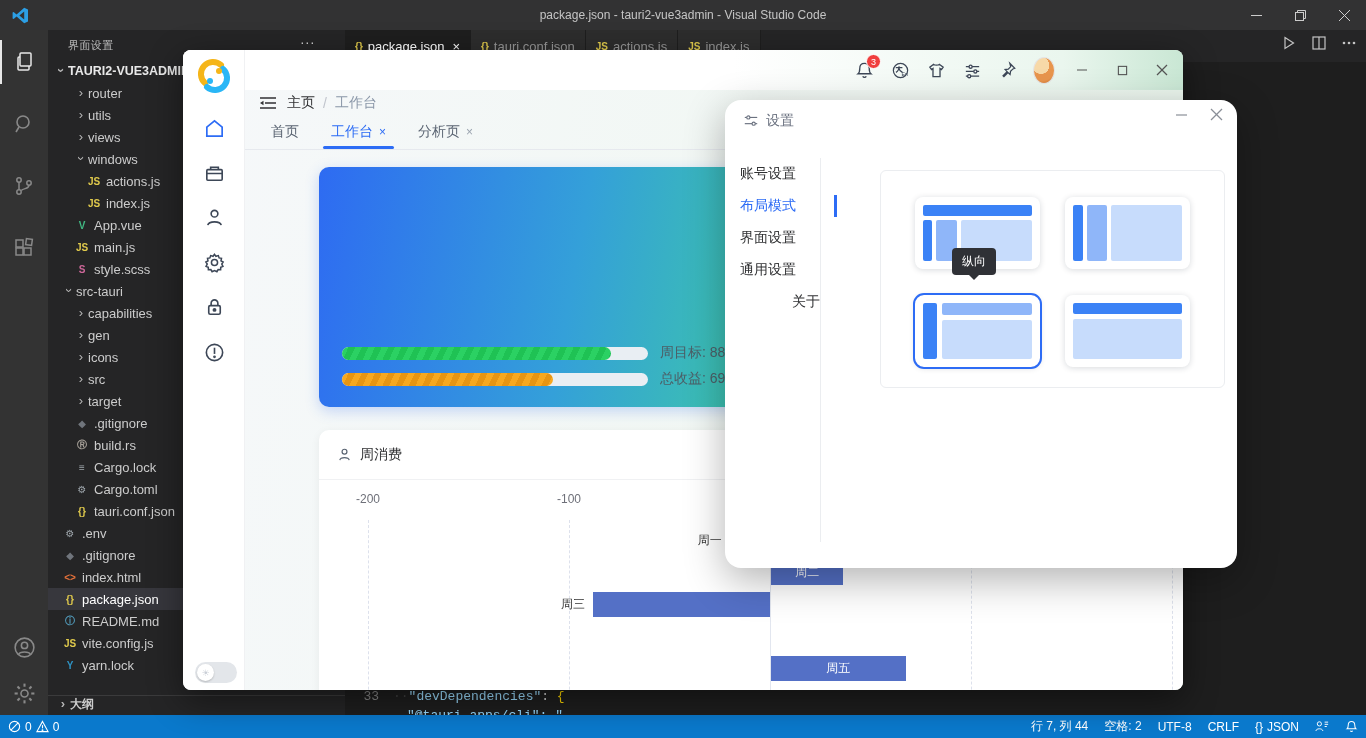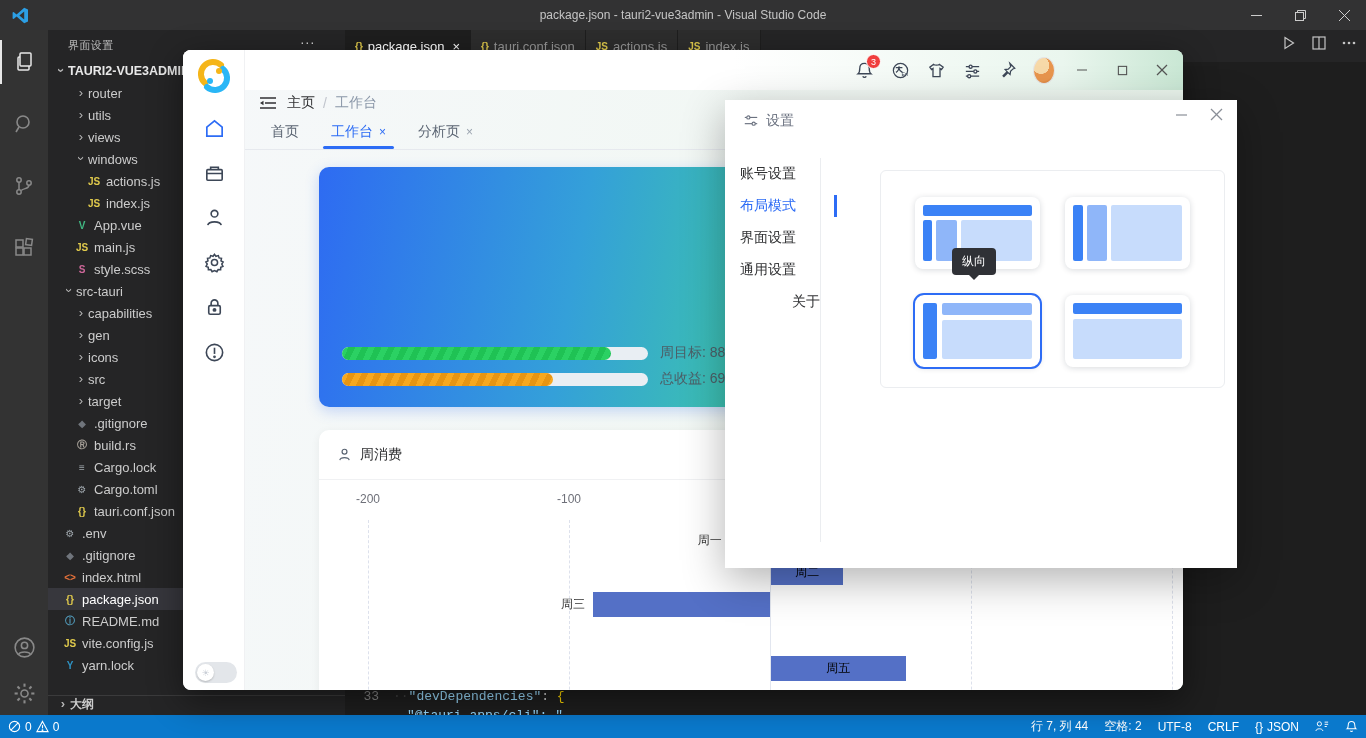--- a/index.html
+++ b/index.html
@@ -105,26 +105,26 @@
   
   #chart-card { position:absolute; left:74px; top:380px; width:911px; height:312px; background:#ffffff; border-radius:10px 10px 0 0;
     box-shadow:0 2px 10px rgba(0,0,0,.06); }
   #chart-head { height:50px; display:flex; align-items:center; gap:8px; padding:0 18px; font-size:14px; color:#303133;
     border-bottom:1px solid #f0f1f3; }
   #chart-area { position:absolute; left:0; top:50px; width:911px; height:262px; overflow:hidden; }
   .gridline { position:absolute; top:40px; height:210px; width:0; border-left:1px dashed #dde1ec; }
   .gridline.zero { border-left:1px solid #e2e6ef; }
   .ticklabel { position:absolute; top:12px; width:60px; margin-left:-30px; text-align:center; font-size:12px; color:#6e7079; }
   .cbar { position:absolute; height:25px; }
-  .blabel-in { position:absolute; top:0; left:0; right:0; text-align:center; line-height:25px; color:#000000; font-size:12px; }
+  .blabel-in { position:absolute; top:0; left:0; right:0; text-align:center; line-height:25px; color:#ffffff; font-size:12px; }
   .blabel-out { position:absolute; width:52px; text-align:right; line-height:25px; color:#333333; font-size:12px; }
 
   
   #settings-window { position:absolute; left:725px; top:100px; width:512px; height:468px; background:#ffffff; z-index:20;
-    border-radius:0; box-shadow:0 12px 40px rgba(0,0,0,.30);padding-left:44px; }
+    border-radius:16px; box-shadow:0 12px 40px rgba(0,0,0,.30);padding-left:44px; }
   #settings-head { position:absolute; left:18px; top:12px; display:flex; align-items:center; gap:7px; font-size:14px; color:#6b7280; }
   #settings-ctls { position:absolute; right:14px; top:8px; display:flex; gap:22px; color:#8a8f98; }
   #settings-menu { position:absolute; left:15px; top:58px; width:80px; }
   .smenu-item { height:32px; display:flex; align-items:center; font-size:14px; color:#303133; position:relative; justify-content:flex-start; }
   .smenu-item.alignr { justify-content:flex-end; }
   .smenu-item.active { color:#2d6cf5; }
   .smenu-item.active::after { content:""; position:absolute; right:-17px; top:5px; height:22px; width:3px; background:#2d6cf5; }
   #menu-divider { position:absolute; left:95px; top:58px; height:384px; width:1px; background:#ebedf0; }
   #layout-panel { position:absolute; left:155px; top:70px; width:345px; height:218px; border:1px solid #ebedf0; border-radius:6px; background:#fff; }
   .thumb { position:absolute; width:125px; height:72px; background:#ffffff; border-radius:8px; padding:8px;

